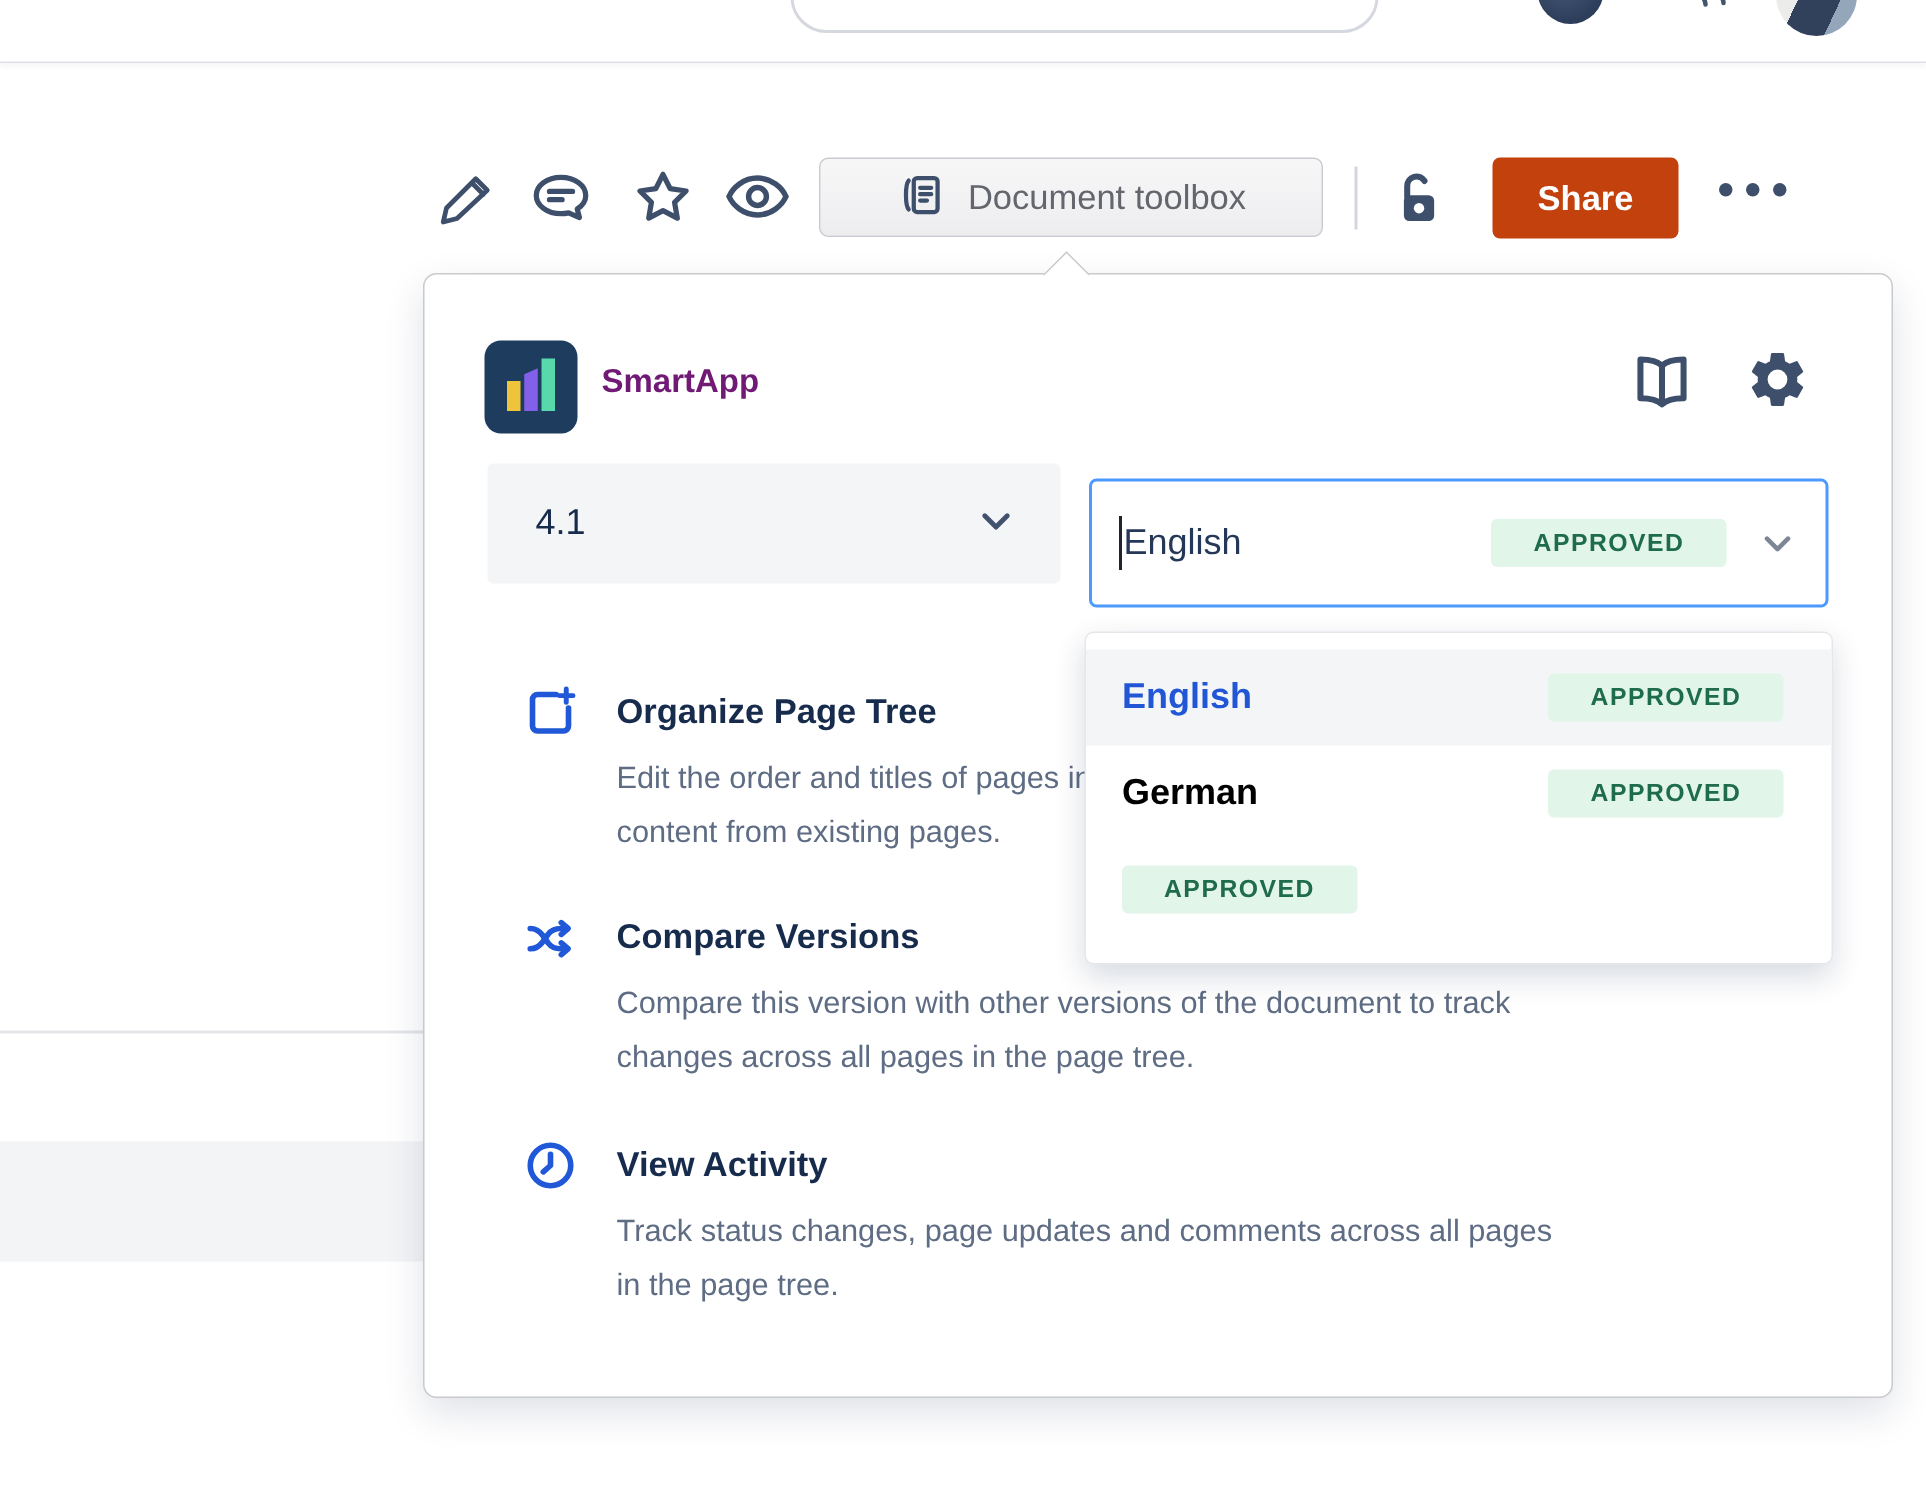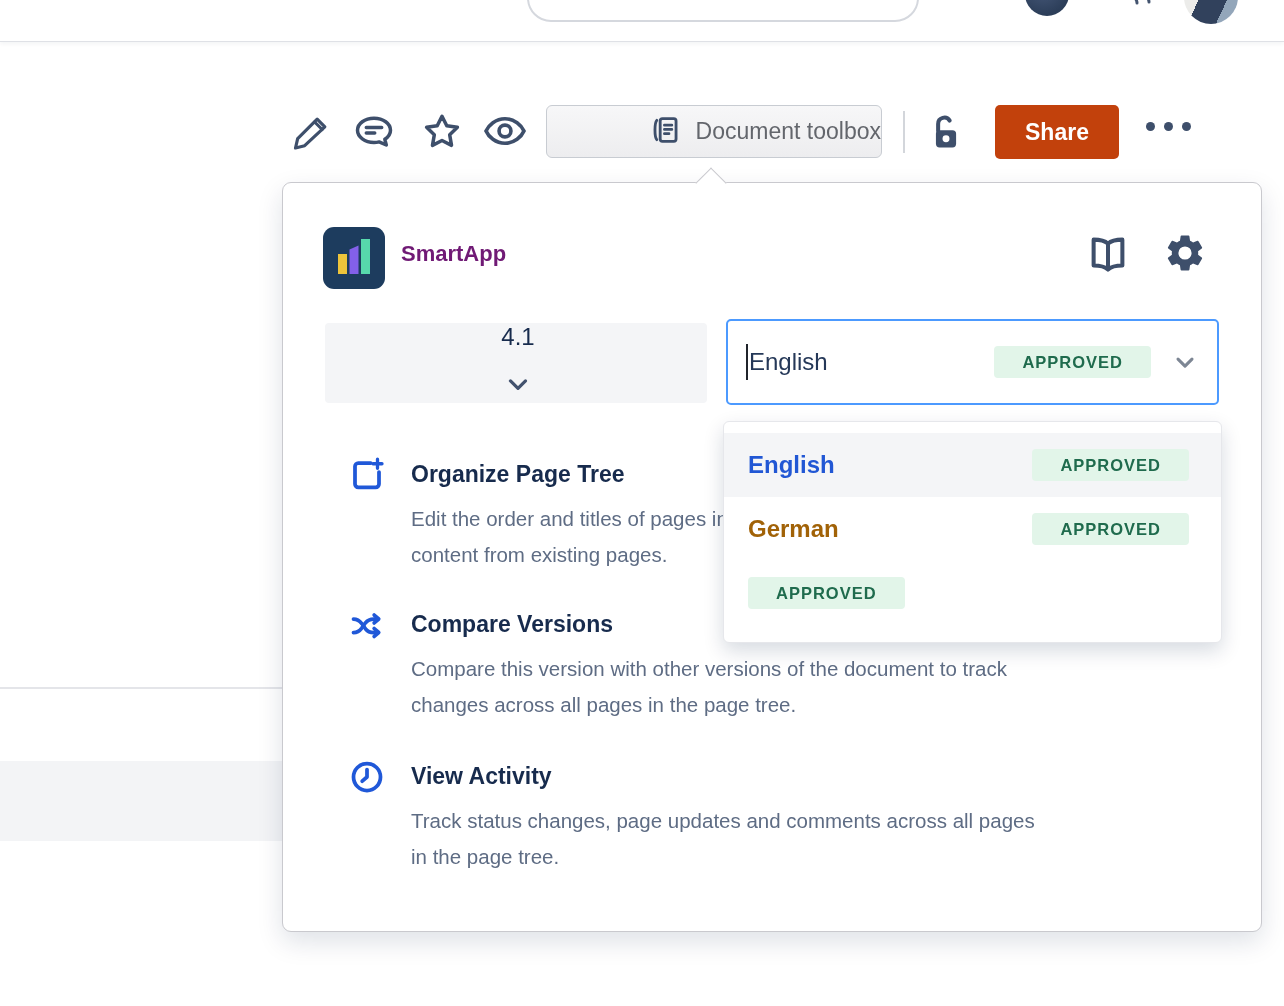--- a/index.html
+++ b/index.html
@@ -31,21 +31,21 @@
   }
 
   
   .icon-btn { position:absolute; background:none; border:none; padding:0; cursor:pointer; line-height:0; }
   .tb-edit    { left:292px; top:112px; }
   .tb-comment { left:352px; top:110px; }
   .tb-star    { left:420px; top:110px; }
   .tb-watch   { left:481px; top:108px; }
   .doc-toolbox-btn {
     position:absolute; left:546px; top:105px; width:336px; height:53px;
-    display:flex; align-items:center; justify-content:flex-end; gap:14px;
+    display:flex; align-items:center; justify-content:center; gap:14px;
     background:linear-gradient(#f7f7f8,#ededef); border:1.5px solid #c8ccd2;
     border-radius:6px; cursor:pointer;
   }
   .doc-toolbox-btn .lbl { font-size:23px; color:#63666c; line-height:1; }
   .tb-divider { position:absolute; left:903px; top:111px; width:2px; height:42px; background:#d3d6db; }
   .tb-lock { left:922px; top:110px; }
   .share-btn {
     position:absolute; left:995px; top:105px; width:124px; height:54px;
     background:#c2410c; color:#fff; font-size:23px; font-weight:700;
     border:none; border-radius:5px; cursor:pointer;
@@ -72,23 +72,23 @@
   }
   .app-logo {
     position:absolute; left:40px; top:44px; width:62px; height:62px;
     border-radius:11px; background:#1d3c5e; display:flex; align-items:center; justify-content:center;
   }
   .app-title { position:absolute; left:118px; top:58px; font-size:22px; font-weight:700; color:#701a75; }
   .hd-book { left:802px; top:48px; }
   .hd-gear { left:880px; top:48px; }
 
   .version-select {
-    position:absolute; left:42px; top:140px; width:382px; height:80px;
+    position:absolute; left:42px; top:126px; width:382px; height:80px;
     background:#f4f5f7; border:none; border-radius:4px; cursor:pointer;
-    display:flex; align-items:center; justify-content:space-between; padding:0 28px 0 32px;flex-direction:column;
+    display:flex; align-items:center; justify-content:space-between; padding:0 28px 0 32px;
   }
   .version-select .val { font-size:24px; color:#172b4d; }
 
   .lang-combobox {
     position:absolute; left:443px; top:136px; width:493px; height:86px;
     background:#fff; border:2.5px solid #4c9aff; border-radius:5px; cursor:text;
     display:flex; align-items:center; padding:0 18px 0 18px;
   }
   .lang-combobox .cursor { width:2px; height:36px; background:#20242b; margin-right:1px; }
   .lang-combobox .val { font-size:24px; color:#253858; flex:1; }
@@ -99,21 +99,21 @@
   .lang-combobox .chev { margin-left:20px; line-height:0; }
 
   .lang-listbox {
     position:absolute; left:440px; top:238px; width:499px; height:222px;
     background:#fff; border:1px solid #e6e7eb; border-radius:6px;
     box-shadow:0 8px 20px rgba(9,30,66,0.16); padding-top:11px; z-index:6;
   }
   .lang-option {
     height:64px; display:flex; align-items:center; padding:0 32px 0 24px; cursor:pointer;
   }
-  .lang-option .lbl { font-size:24px; font-weight:700; color:#a16207; flex:1; }
+  .lang-option .lbl { font-size:24px; font-weight:700; color:#000000; flex:1; }
   .lang-option.is-highlighted { background:#f4f5f7; }
   .lang-option.is-highlighted .lbl { color:#2157d4; }
 
   .menu-item { position:absolute; left:66px; width:820px; cursor:pointer; }
   .menu-item .mi-icon { position:absolute; left:0; top:0; line-height:0; }
   .menu-item .mi-title { margin-left:62px; font-size:23px; font-weight:700; color:#172b4d; line-height:34px; }
   .menu-item .mi-desc { margin-left:62px; margin-top:10px; font-size:20.5px; color:#5e6c84; line-height:36px; }
   .menu-item .mi-desc div { white-space:nowrap; }
   .mi-1 { top:274px; }
   .mi-2 { top:424px; }

